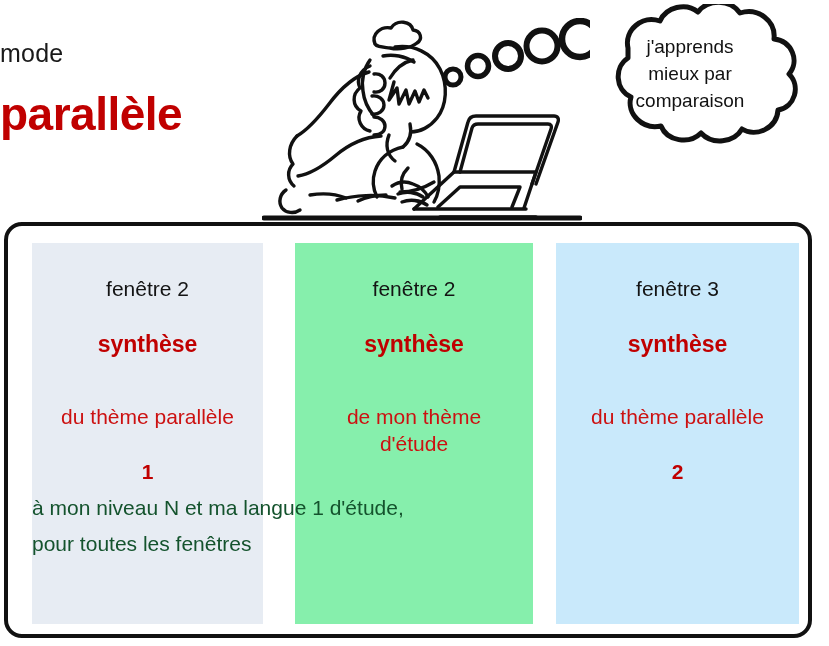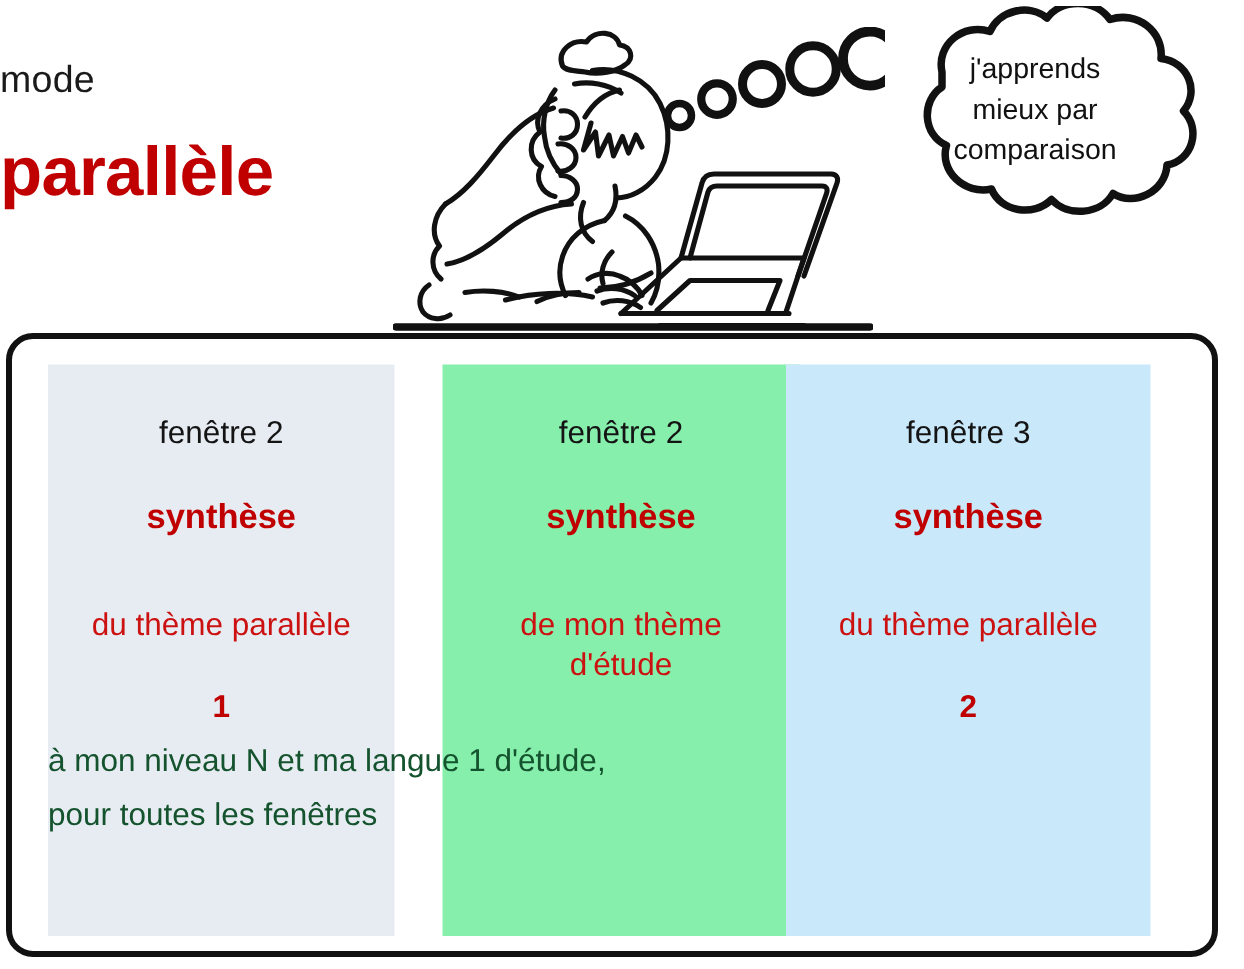--- a/index.html
+++ b/index.html
@@ -100,21 +100,21 @@
   }
   .panel {
     position: absolute;
     top: 17px;
     height: 381px;
     box-sizing: border-box;
     padding-top: 34px;
   }
   #panel-1 { left: 24px;  width: 231px; background: #e7ecf3; }
   #panel-2 { left: 287px; width: 238px; background: #86efac; }
-  #panel-3 { left: 516px; width: 243px; background: #c9e9fb; }
+  #panel-3 { left: 548px; width: 243px; background: #c9e9fb; }
 
   .panel-label {
     text-align: center;
     font-size: 21px;
     color: #141414;
   }
   .panel-synthese {
     text-align: center;
     font-size: 23px;
     font-weight: bold;

